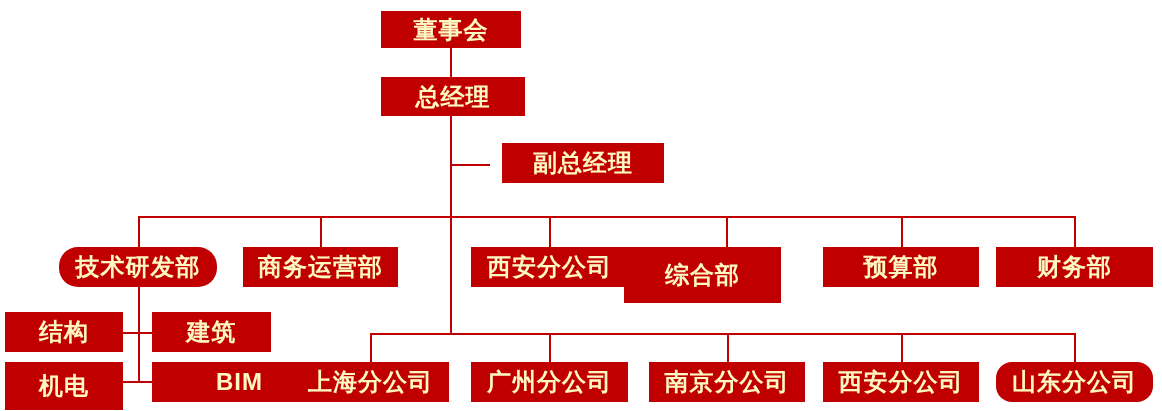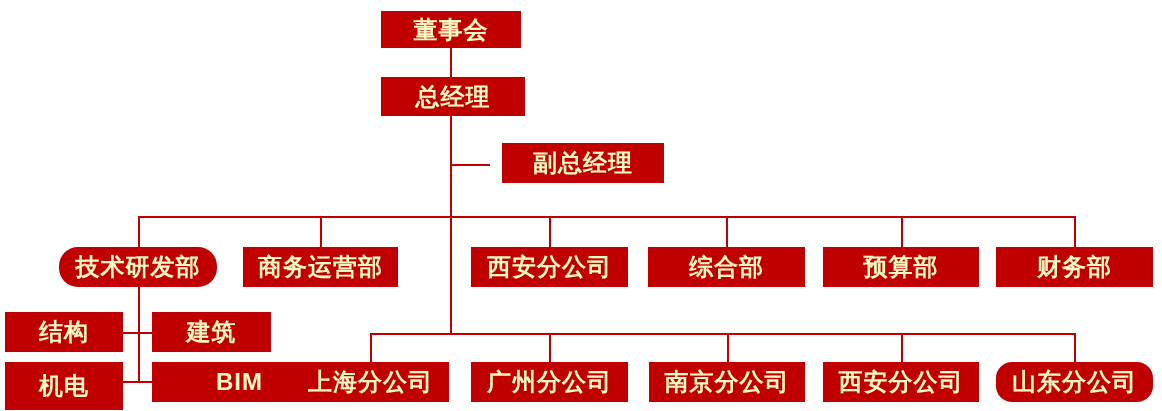--- a/index.html
+++ b/index.html
@@ -63,21 +63,21 @@
   <div class="line hline" style="left:123px; top:332px; width:29px;"></div>
   <div class="line hline" style="left:123px; top:381px; width:29px;"></div>
 
   <div class="node" style="left:381px; top:11px;  width:140px; height:37px;">董事会</div>
   <div class="node" style="left:381px; top:77px;  width:144px; height:39px;">总经理</div>
   <div class="node" style="left:490px; top:143px; width:162px; height:40px;margin-left:12px;">副总经理</div>
 
   <div class="node" style="left:59px;  top:247px; width:158px; height:40px;border-radius:19px;">技术研发部</div>
   <div class="node" style="left:243px; top:247px; width:155px; height:40px;">商务运营部</div>
   <div class="node" style="left:471px; top:247px; width:157px; height:40px;">西安分公司</div>
-  <div class="node" style="left:648px; top:247px; width:157px; height:40px;">综合部</div>
+  <div class="node" style="left:624px; top:247px; width:157px; height:56px;">综合部</div>
   <div class="node" style="left:823px; top:247px; width:156px; height:40px;">预算部</div>
   <div class="node" style="left:996px; top:247px; width:157px; height:40px;">财务部</div>
 
   <div class="node" style="left:5px;   top:312px; width:118px; height:40px;">结构</div>
   <div class="node" style="left:152px; top:312px; width:119px; height:40px;">建筑</div>
   <div class="node" style="left:5px;   top:362px; width:118px; height:48px;">机电</div>
   <div class="node" style="left:152px; top:362px; width:119px; height:40px;padding-left:28px;">BIM</div>
 
   <div class="node" style="left:292px; top:362px; width:157px; height:40px;">上海分公司</div>
   <div class="node" style="left:471px; top:362px; width:157px; height:40px;">广州分公司</div>

